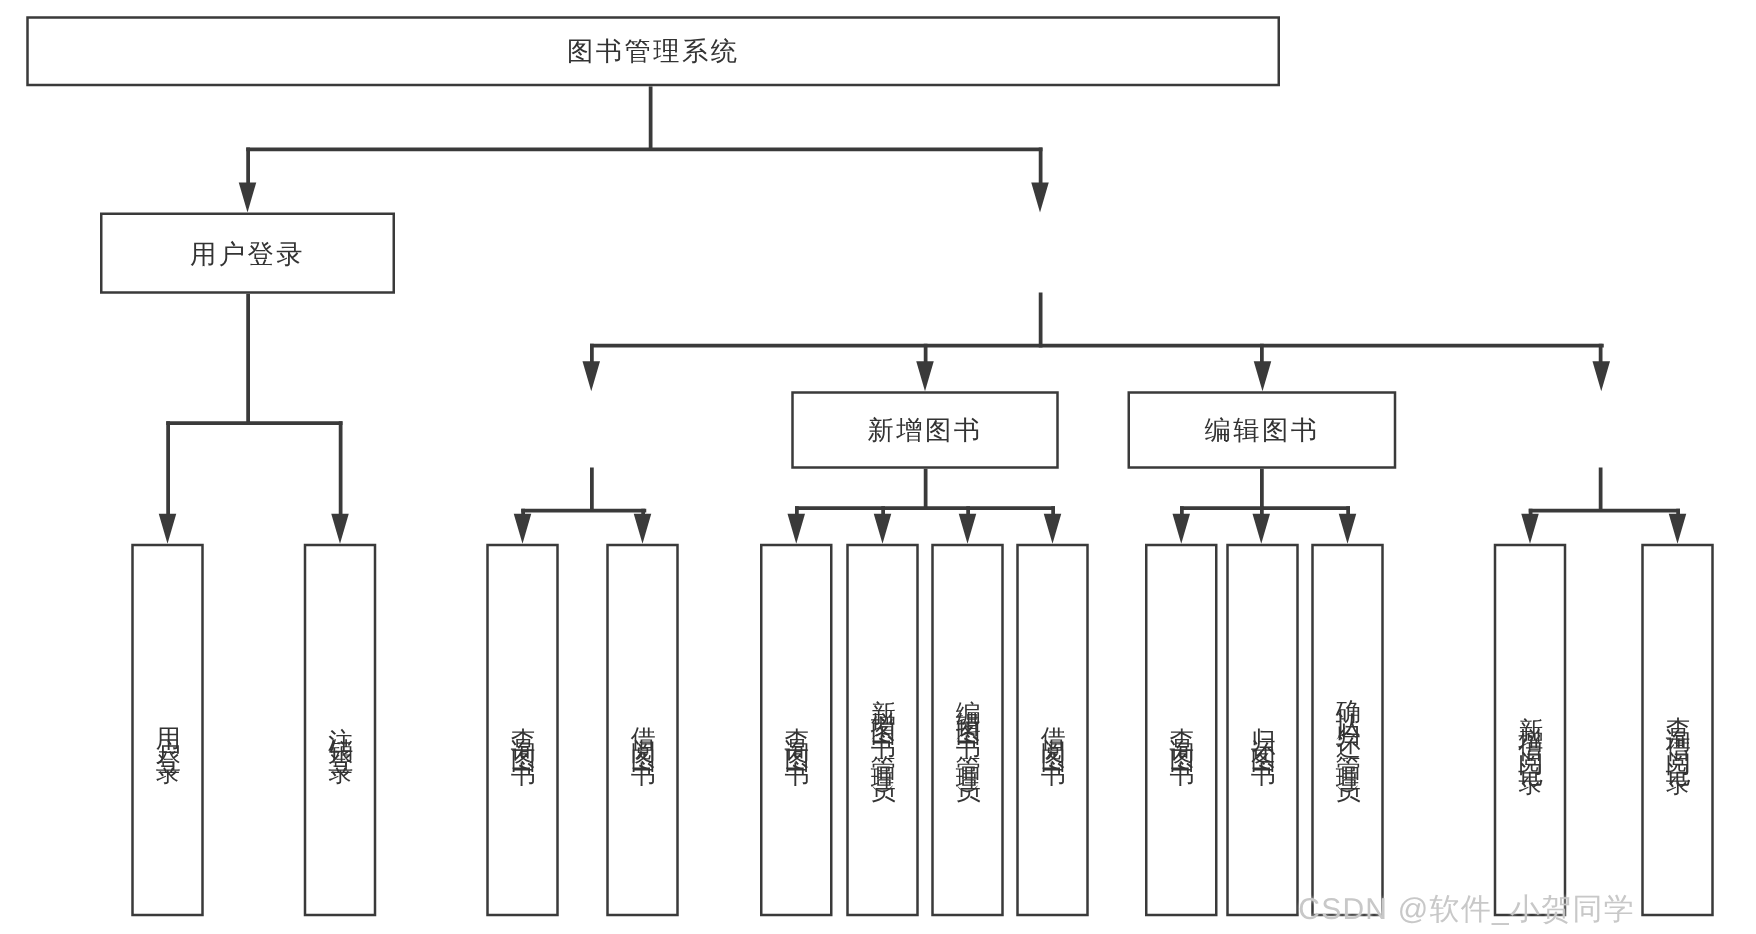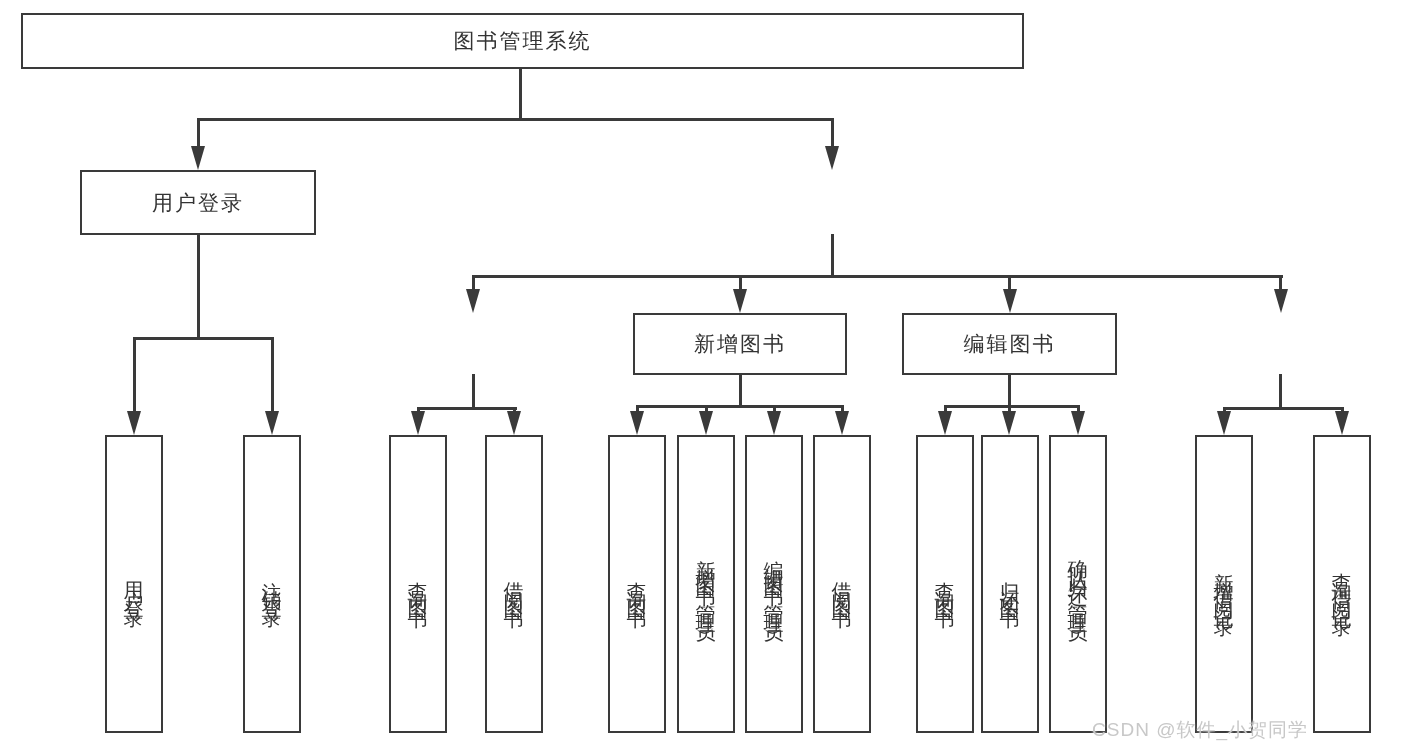--- a/index.html
+++ b/index.html
@@ -22,21 +22,21 @@
   }
   .vline{position:absolute;width:3px;background:#3a3a3a;z-index:1;}
   .hline{position:absolute;height:3px;background:#3a3a3a;z-index:1;}
   .arr{
     position:absolute;width:0;height:0;z-index:1;
     border-left:7px solid transparent;border-right:7px solid transparent;
     border-top:24px solid #3a3a3a;
   }
   .watermark{
     position:absolute;right:2px;bottom:4px;z-index:5;
-    font-size:19px;color:#c8c8c8;letter-spacing:1px;
+    font-size:24px;color:#c8c8c8;letter-spacing:1px;
     text-shadow:0 0 3px rgba(255,255,255,0.9);
     white-space:nowrap;
   }
 </style>
 </head>
 <body>
 
 <div class="canvas">
 
   <div class="box h" style="left:21px;top:13px;width:1003px;height:56px">

